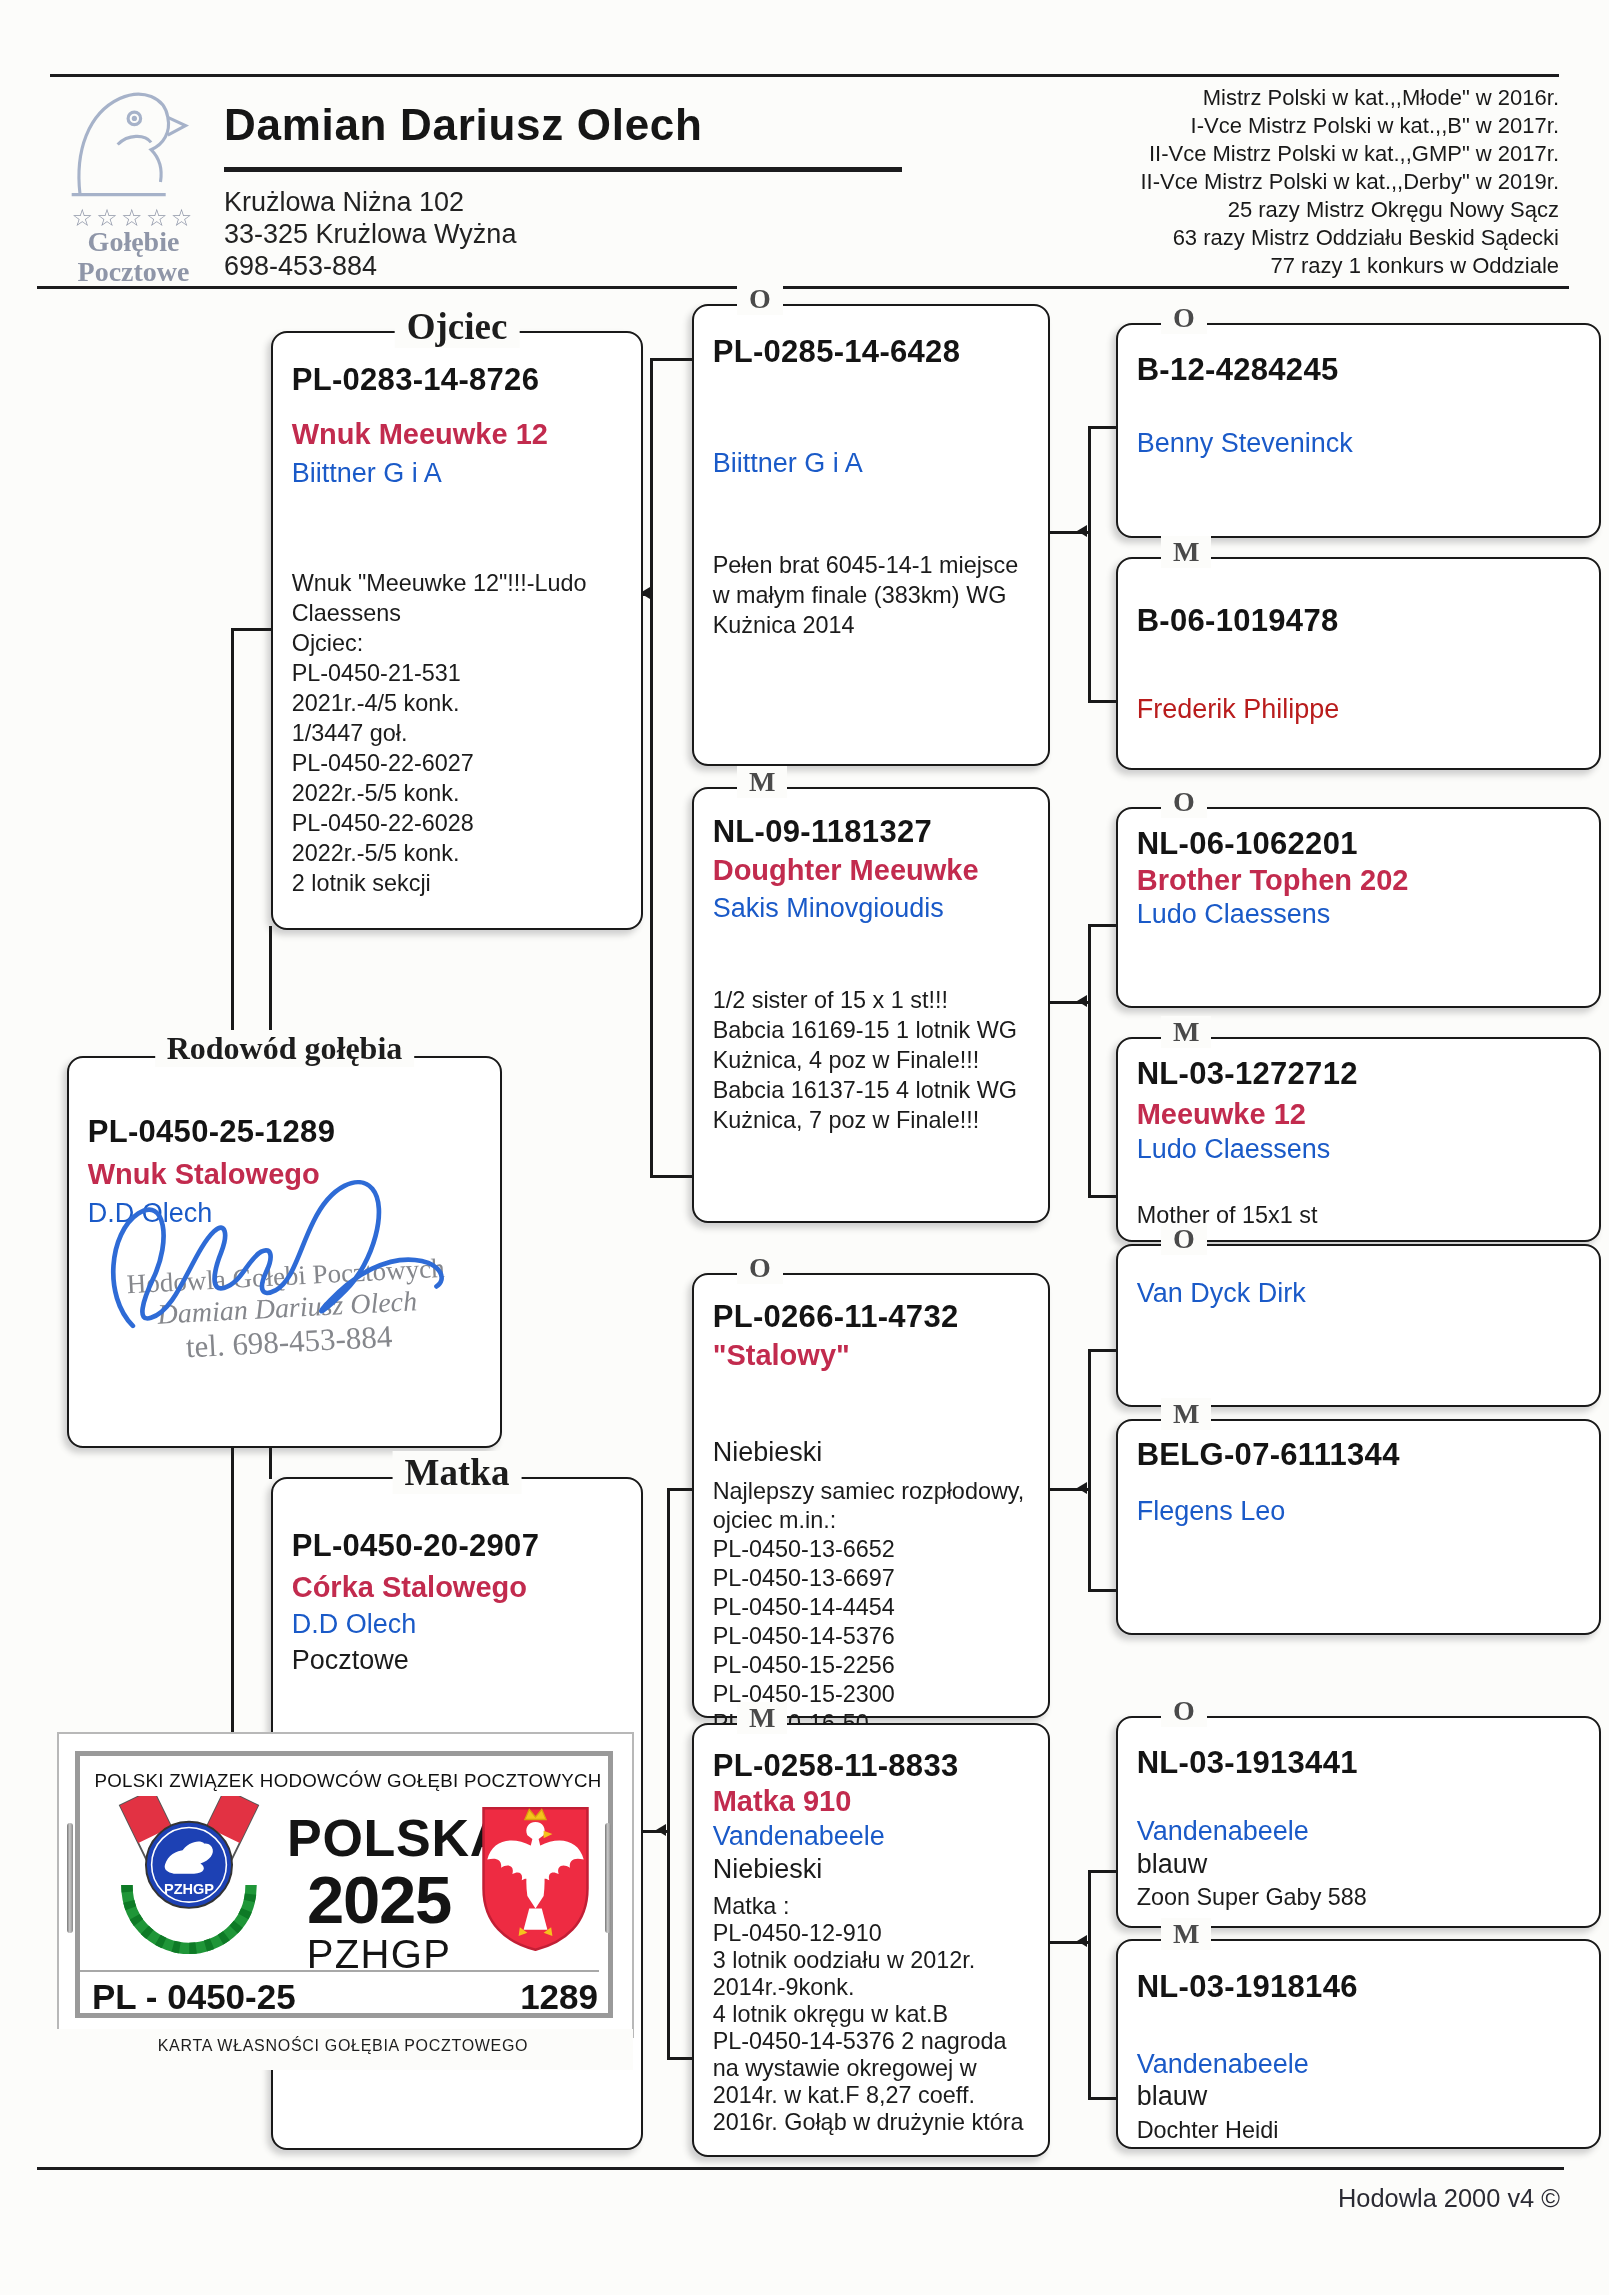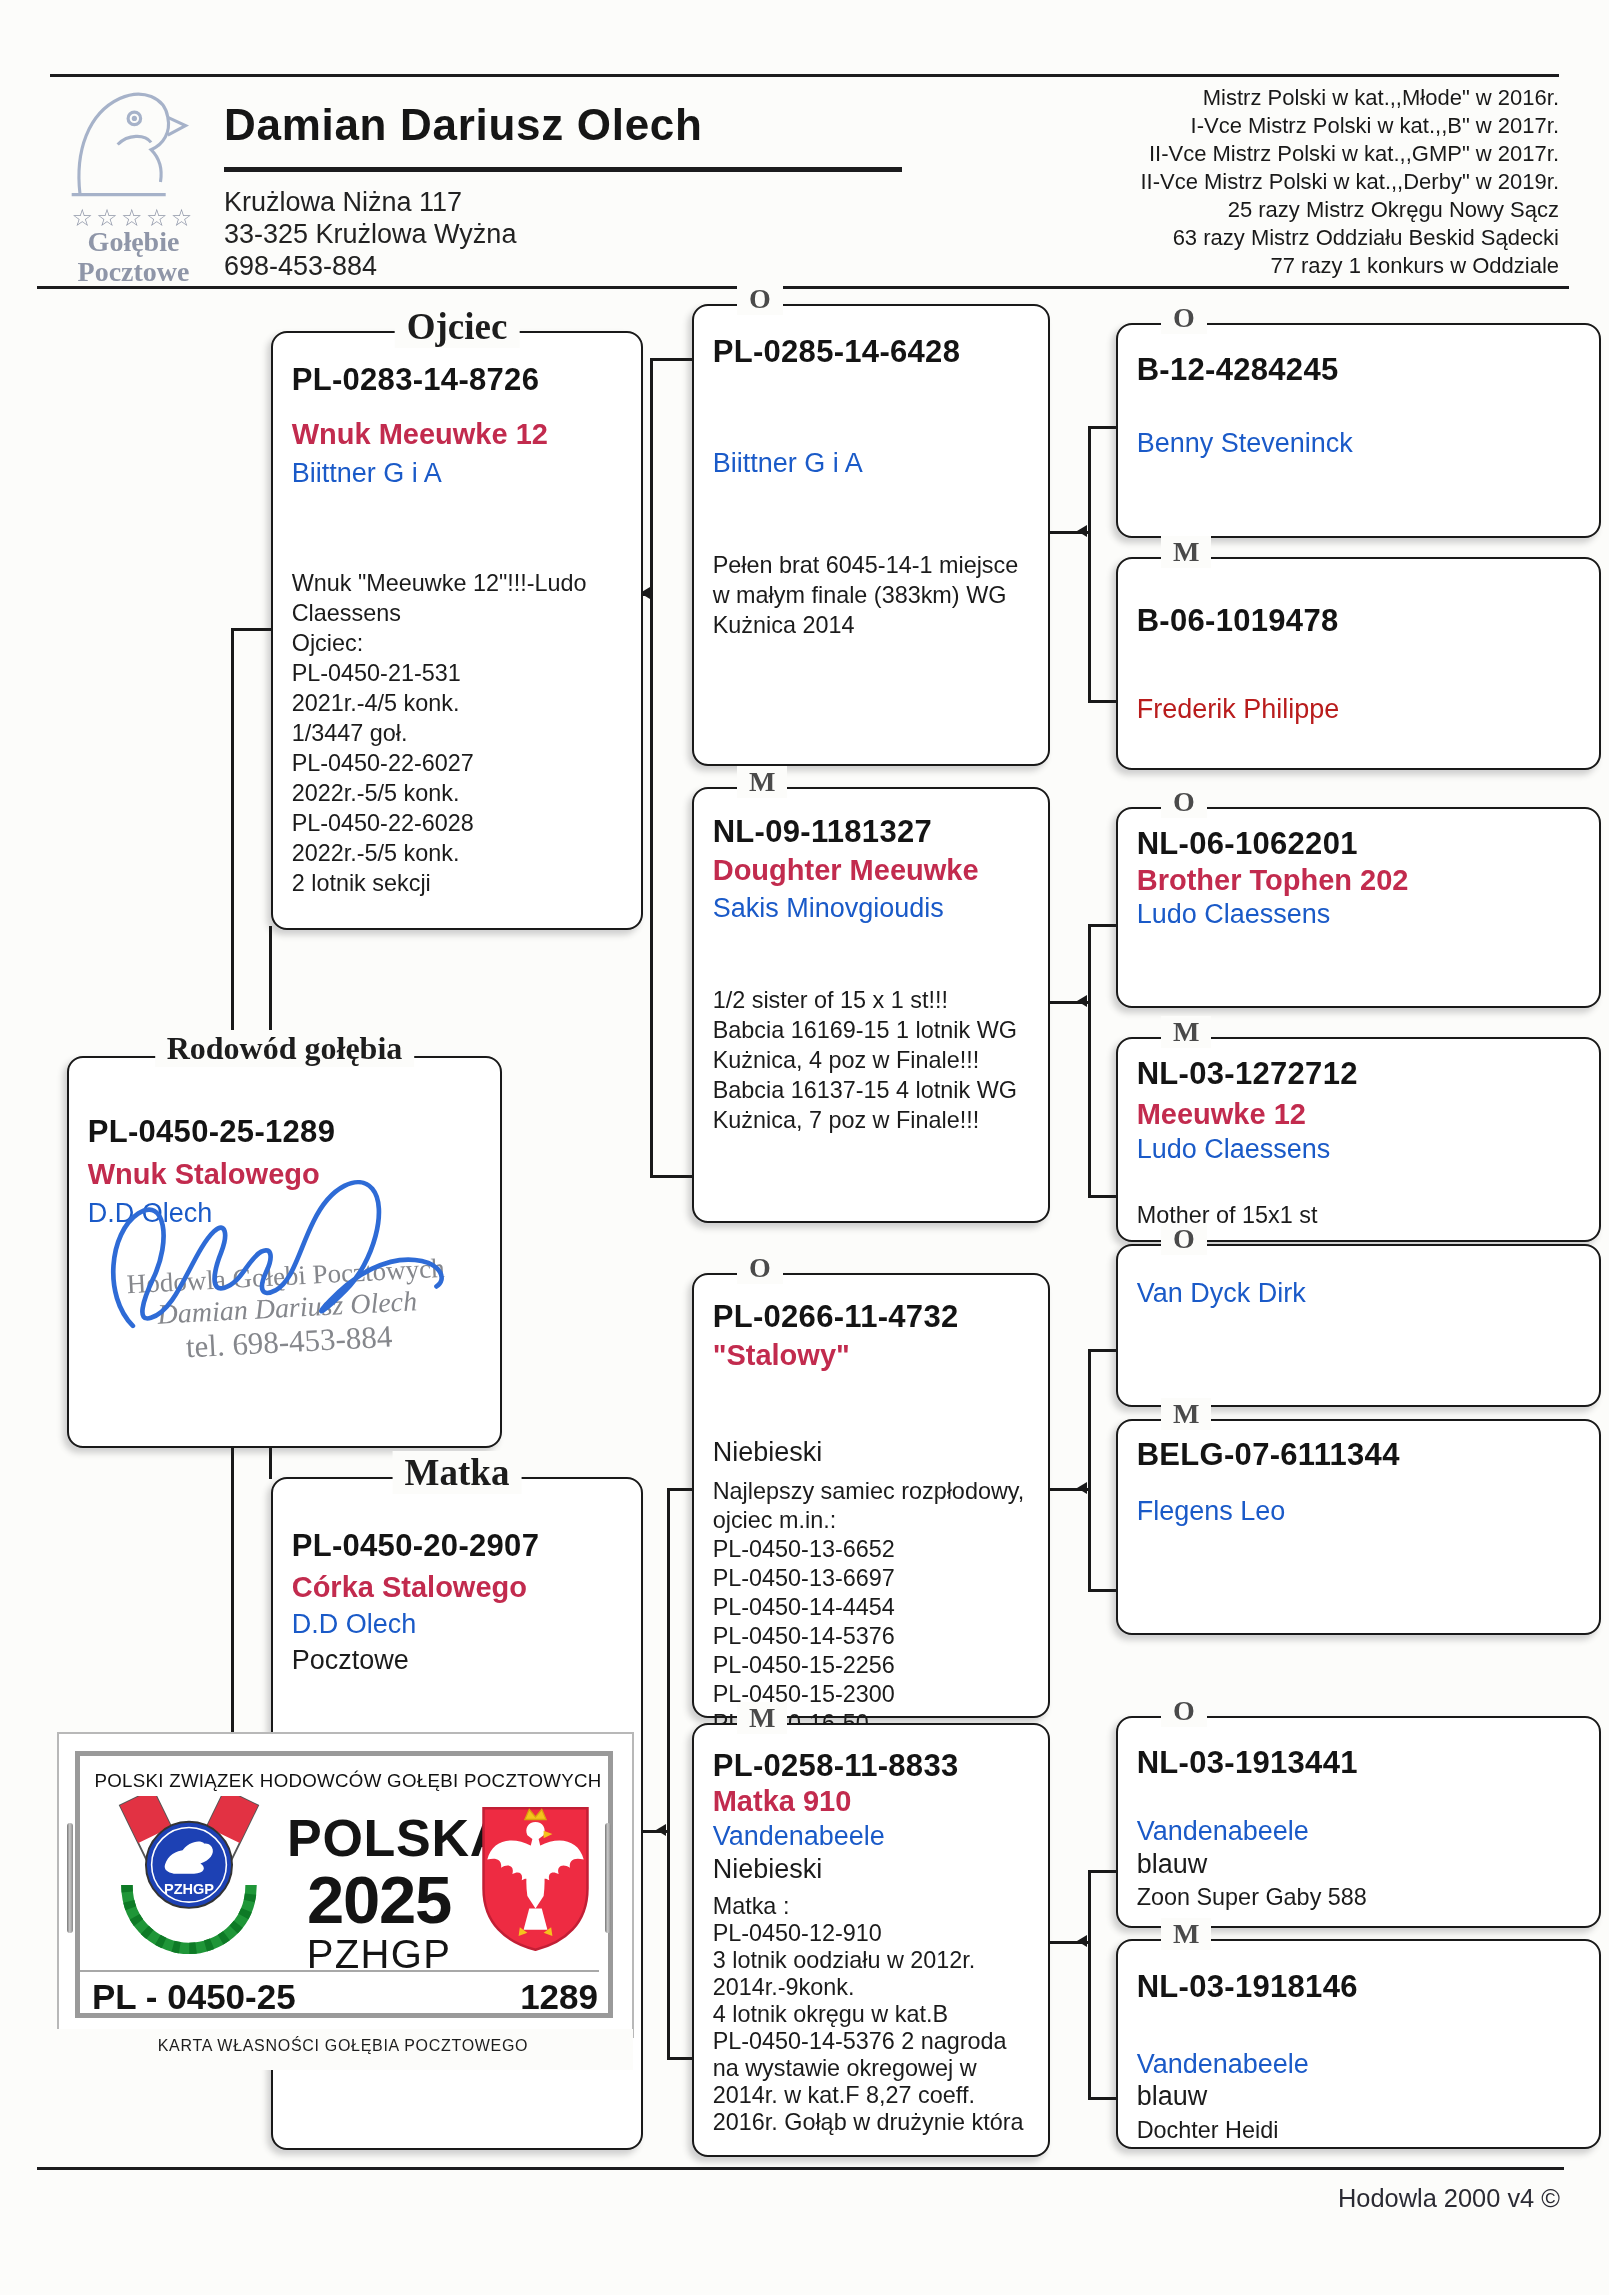--- a/index.html
+++ b/index.html
@@ -73,21 +73,21 @@
       <circle cx="72" cy="31" r="6"></circle>
     </g>
     <circle cx="72" cy="31" r="2.5" fill="#a6b2c9"></circle>
   </svg>
   <div class="abs logo-stars" style="left:50px;top:204px;">☆☆☆☆☆</div>
   <div class="abs logo-txt" style="left:50px;top:227px;">Gołębie</div>
   <div class="abs logo-txt" style="left:50px;top:257px;">Pocztowe</div>
 
   <div class="abs owner-name" style="left:224px;top:100px;">Damian Dariusz Olech</div>
   <div class="rule" style="left:224px;top:167px;width:678px;height:5.3px;"></div>
-  <div class="abs addr" style="left:224px;top:187px;">Krużlowa Niżna 117</div>
+  <div class="abs addr" style="left:224px;top:187px;">Krużlowa Niżna 102</div>
   <div class="abs addr" style="left:224px;top:219px;">33-325 Krużlowa Wyżna</div>
   <div class="abs addr" style="left:224px;top:251px;text-align:right;">698-453-884</div>
 
   <div class="abs ach" style="left:735px;top:84px;width:824px;">
     <div>Mistrz Polski w kat.,,Młode" w 2016r.</div>
     <div>I-Vce Mistrz Polski w kat.,,B" w 2017r.</div>
     <div>II-Vce Mistrz Polski w kat.,,GMP" w 2017r.</div>
     <div>II-Vce Mistrz Polski w kat.,,Derby" w 2019r.</div>
     <div>25 razy Mistrz Okręgu Nowy Sącz</div>
     <div>63 razy Mistrz Oddziału Beskid Sądecki</div>

